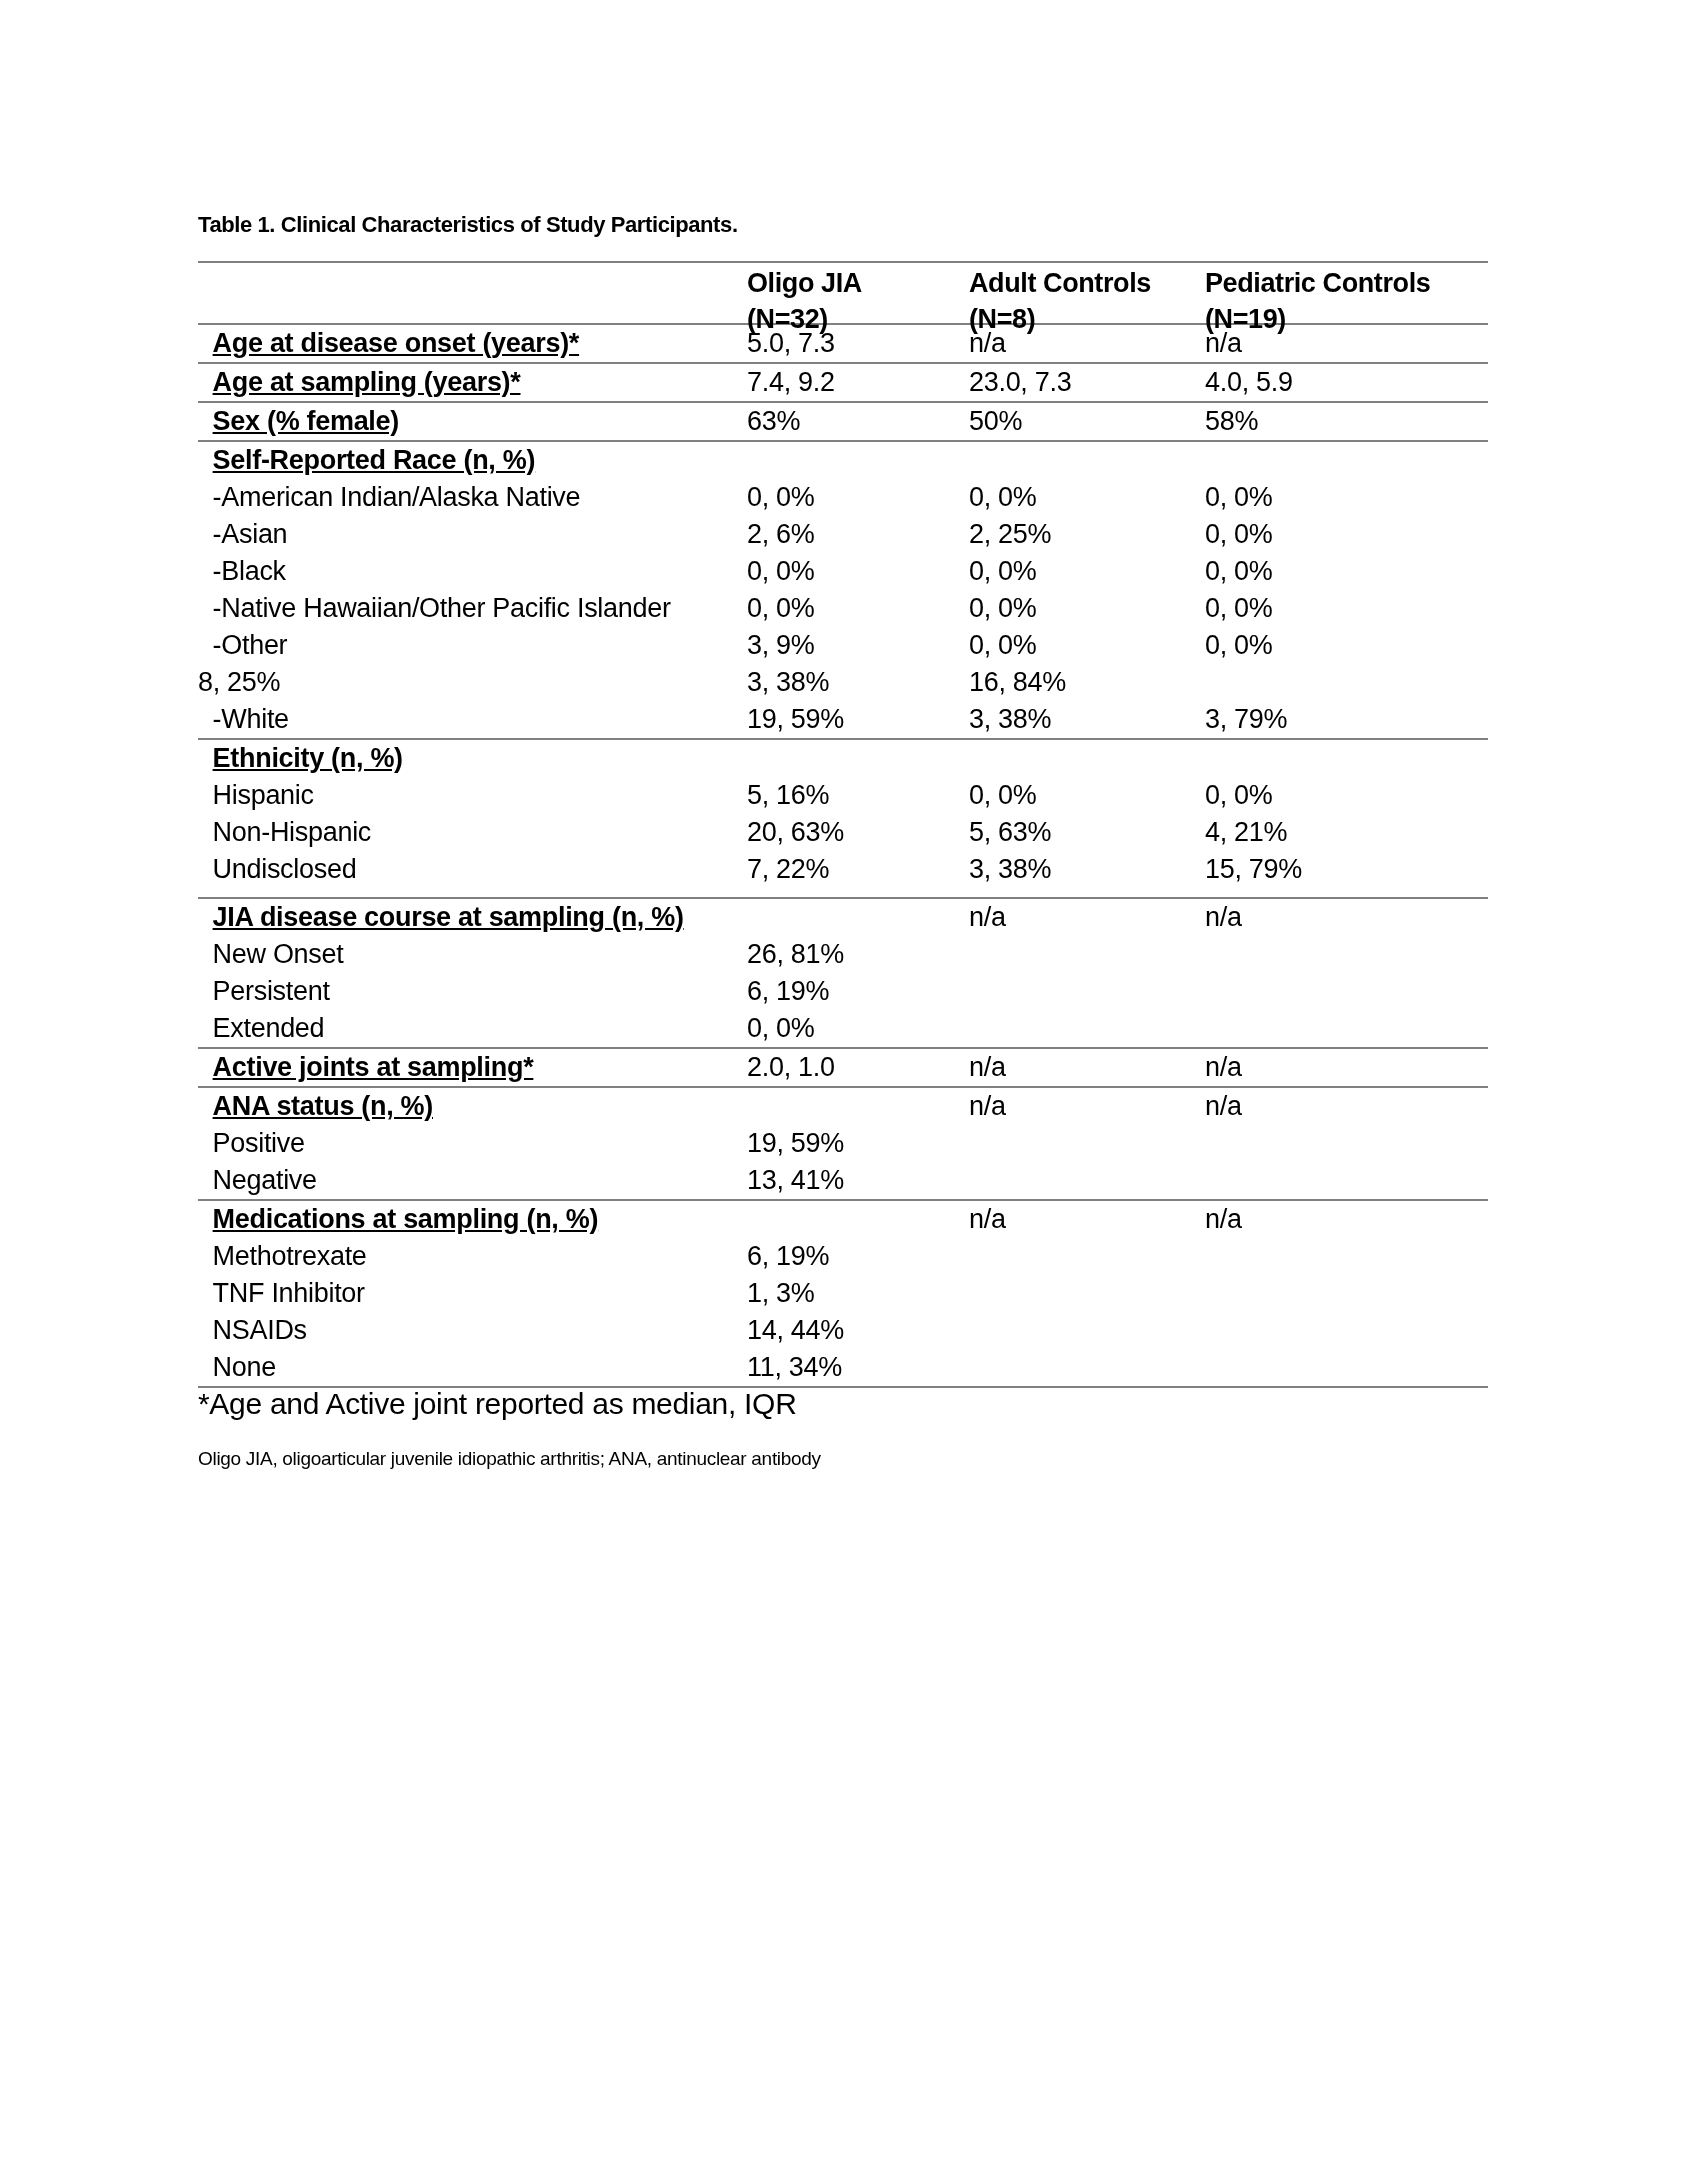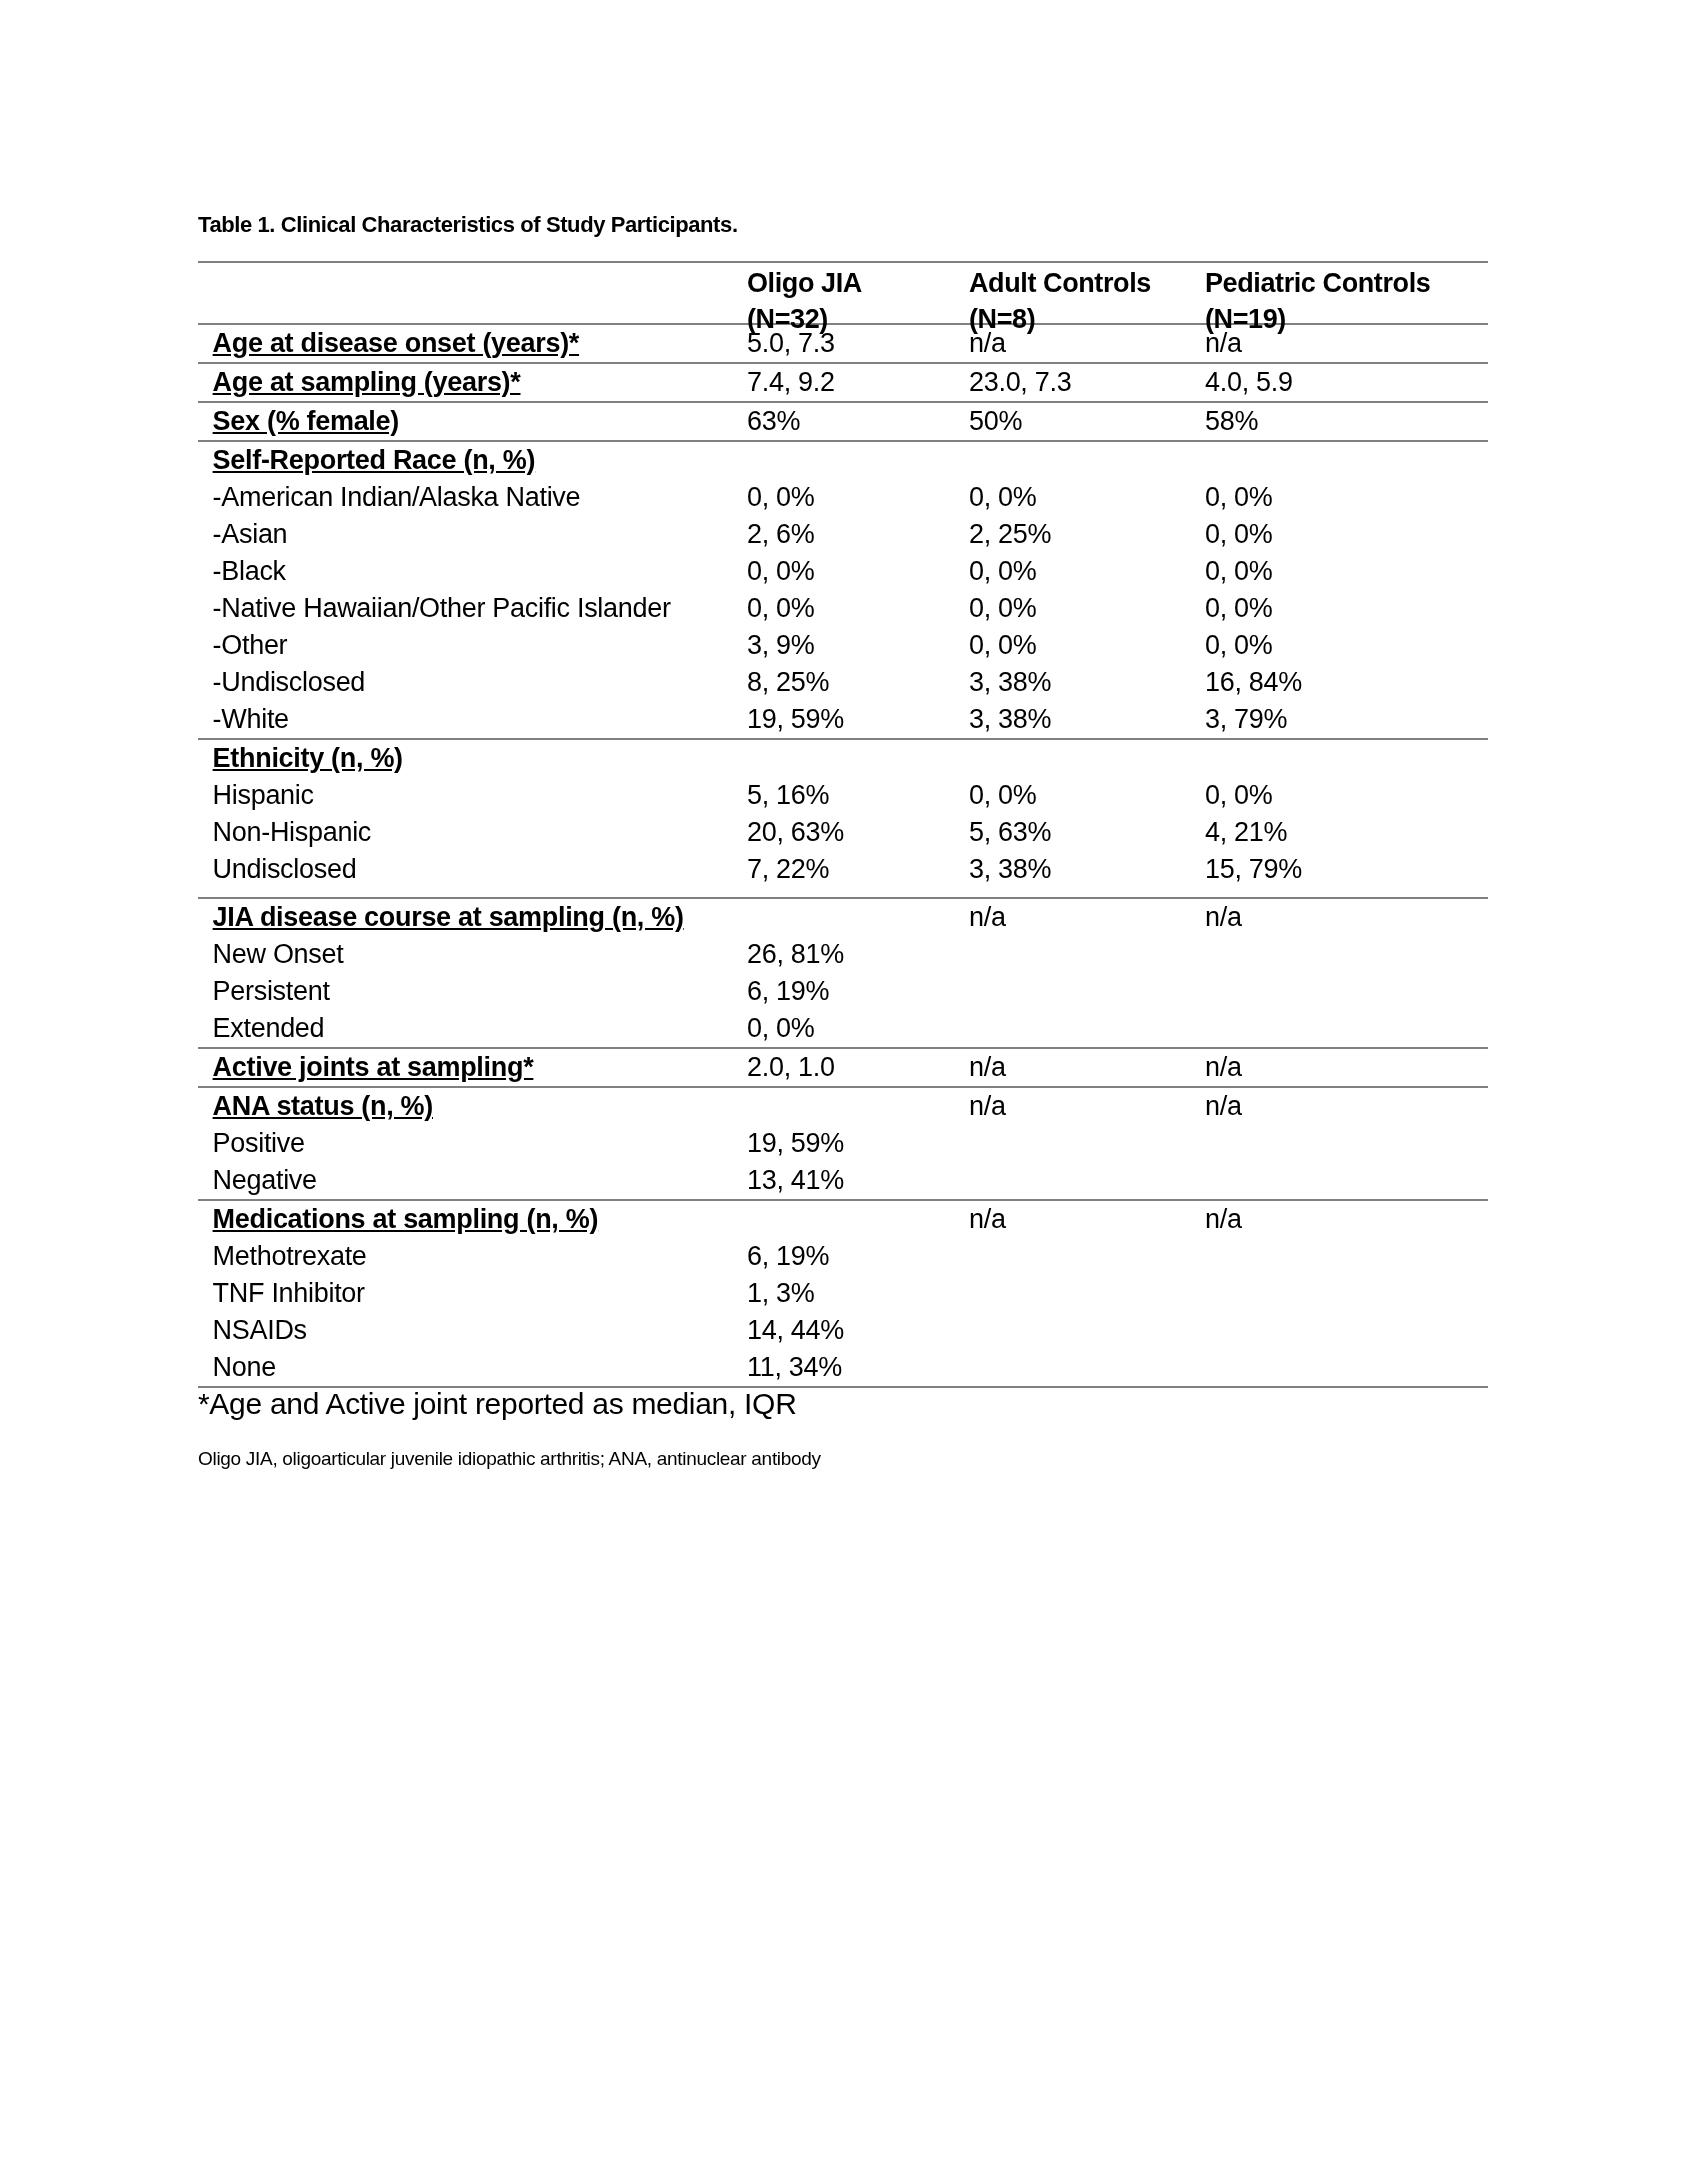--- a/index.html
+++ b/index.html
@@ -103,21 +103,20 @@
           <div class="c">0, 0%</div>
           <div class="c">0, 0%</div>
         </div>
         <div class="row">
           <div class="c lab">-Other</div>
           <div class="c">3, 9%</div>
           <div class="c">0, 0%</div>
           <div class="c">0, 0%</div>
         </div>
         <div class="row">
-          <div class="c lab">-Undisclosed</div>
           <div class="c">8, 25%</div>
           <div class="c">3, 38%</div>
           <div class="c">16, 84%</div>
         </div>
         <div class="row">
           <div class="c lab">-White</div>
           <div class="c">19, 59%</div>
           <div class="c">3, 38%</div>
           <div class="c">3, 79%</div>
         </div>

